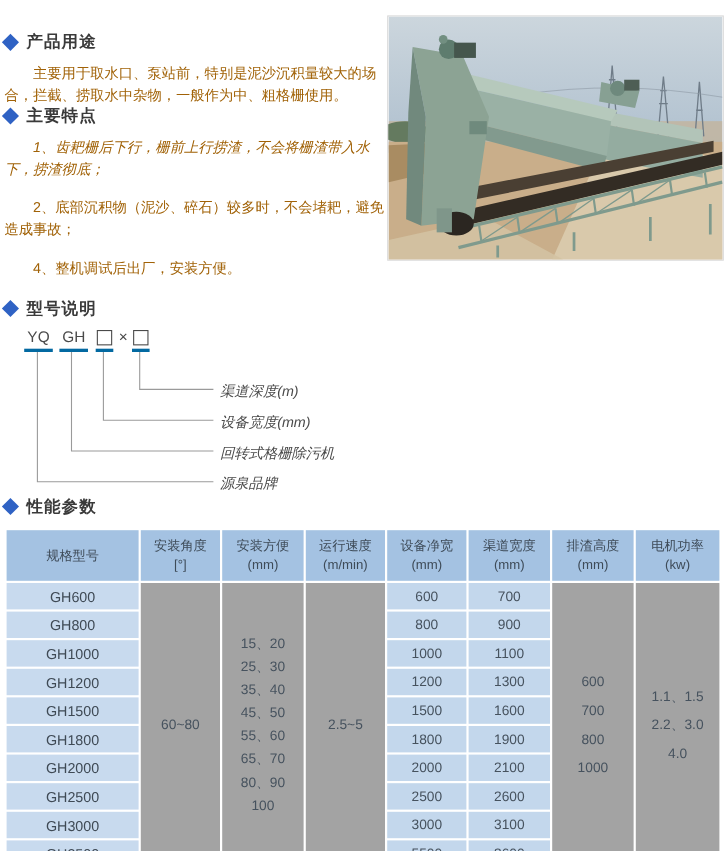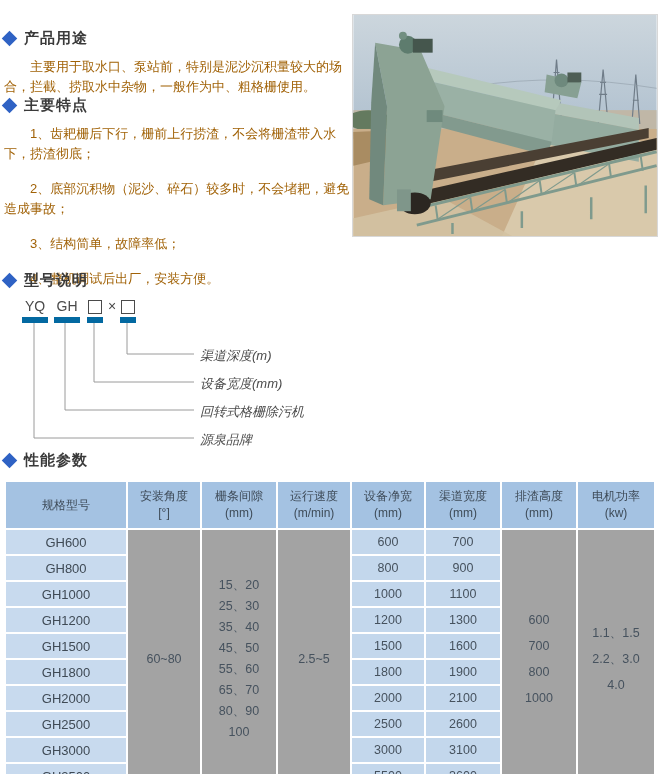--- a/index.html
+++ b/index.html
@@ -9,29 +9,29 @@
   .heading{display:flex;align-items:center;gap:9px;font-size:15px;font-weight:bold;
            color:#3a3a3a;letter-spacing:1px;margin-top:25px;}
   .diamond{width:11px;height:11px;background:#2f62c4;transform:rotate(45deg);flex:0 0 auto;}
   
   .sec{position:absolute;left:4px;width:346px;}
   .sec p{margin:0;font-size:13px;line-height:20px;color:#a16207;text-indent:2em;}
   #sec-usage{top:4px;}
   #sec-usage p{margin-top:9px;}
   #sec-features{top:71px;}
   #sec-features p{margin-top:5px;margin-bottom:15px;}
-  #sec-features p:first-of-type{margin-top:9px;}
+  #sec-features p:first-of-type{margin-top:9px;font-style:italic;}
   
   .photo{position:absolute;left:352px;top:14px;width:306px;height:223px;border:1px solid #d8d8d8;box-sizing:border-box;}
   .photo svg{display:block;}
   
   #sec-model{top:246px;height:184px;}
   .diagram{position:relative;margin-top:4px;height:162px;width:346px;}
   .token{position:absolute;top:4px;text-align:center;font-size:14px;color:#4a4a4a;
-         border-bottom:6px solid #0369a1;padding-bottom:3px;}
+         border-bottom:3px solid #0369a1;padding-bottom:3px;}
   .tok-box{display:inline-block;width:12px;height:12px;border:1px solid #4a4a4a;vertical-align:middle;}
   .dia-label{position:absolute;left:196px;font-size:13px;color:#4a4a4a;white-space:nowrap;font-style:italic;}
   .dia-lines{position:absolute;left:0;top:0;}
   
   #sec-params{top:426px;width:652px;}
   .param-table{margin-top:10px;border-collapse:separate;border-spacing:2px;table-layout:fixed;
                width:652px;background:#fff;}
   .param-table th{background:#a4c2e2;font-weight:normal;font-size:12px;color:#3e4b58;
                   height:46px;text-align:center;padding:0;line-height:17px;}
   .param-table td{font-size:12.5px;color:#46525e;text-align:center;height:24px;padding:0;}
@@ -114,21 +114,20 @@
     </svg>
   </div>
 
   <div class="sec" id="sec-features">
     <div class="heading">
       <span class="diamond"></span>
       <span>主要特点</span>
     </div>
     <p>1、齿耙栅后下行，栅前上行捞渣，不会将栅渣带入水下，捞渣彻底；</p>
     <p>2、底部沉积物（泥沙、碎石）较多时，不会堵耙，避免造成事故；</p>
-    <p>3、结构简单，故障率低；</p>
     <p>4、整机调试后出厂，安装方便。</p>
   </div>
 
   <div class="sec" id="sec-model">
     <div class="heading">
       <span class="diamond"></span>
       <span>型号说明</span>
     </div>
     <div class="diagram">
       <svg class="dia-lines" width="346" height="162" viewBox="0 0 346 162">
@@ -170,21 +169,21 @@
       <thead>
         <tr>
           <th>
               <div>规格型号</div>
             </th>
           <th>
               <div>安装角度</div>
               <div>[°]</div>
             </th>
           <th>
-              <div>栅条间隙</div>
+              <div>安装方便</div>
               <div>(mm)</div>
             </th>
           <th>
               <div>运行速度</div>
               <div>(m/min)</div>
             </th>
           <th>
               <div>设备净宽</div>
               <div>(mm)</div>
             </th>

